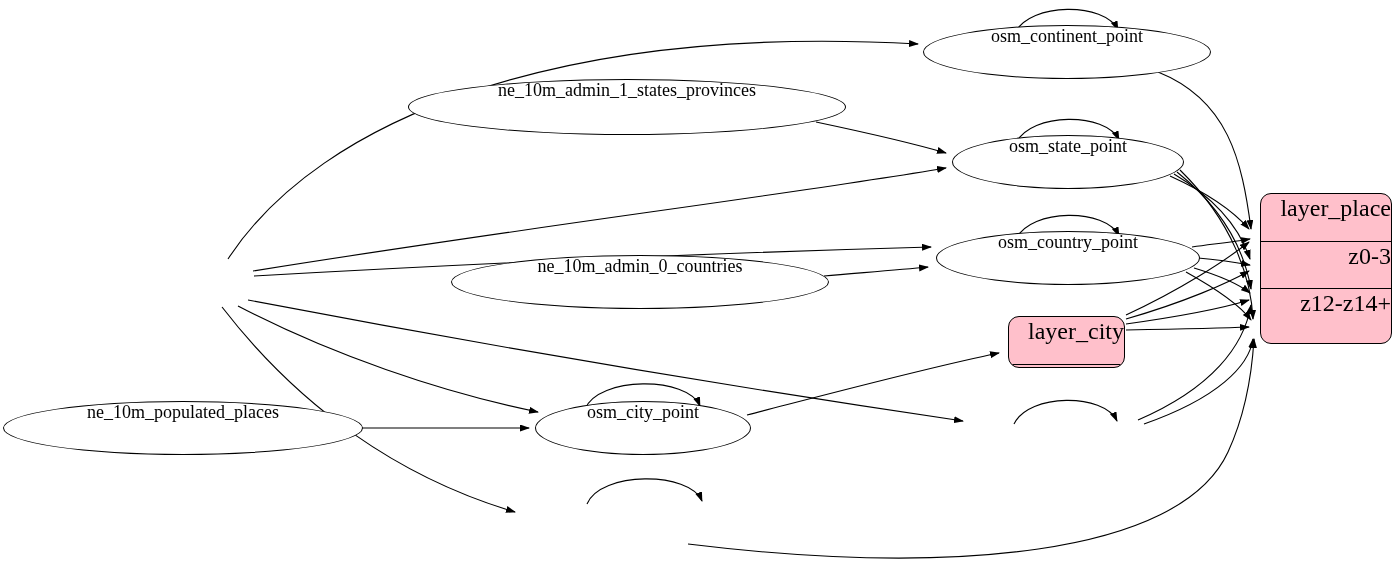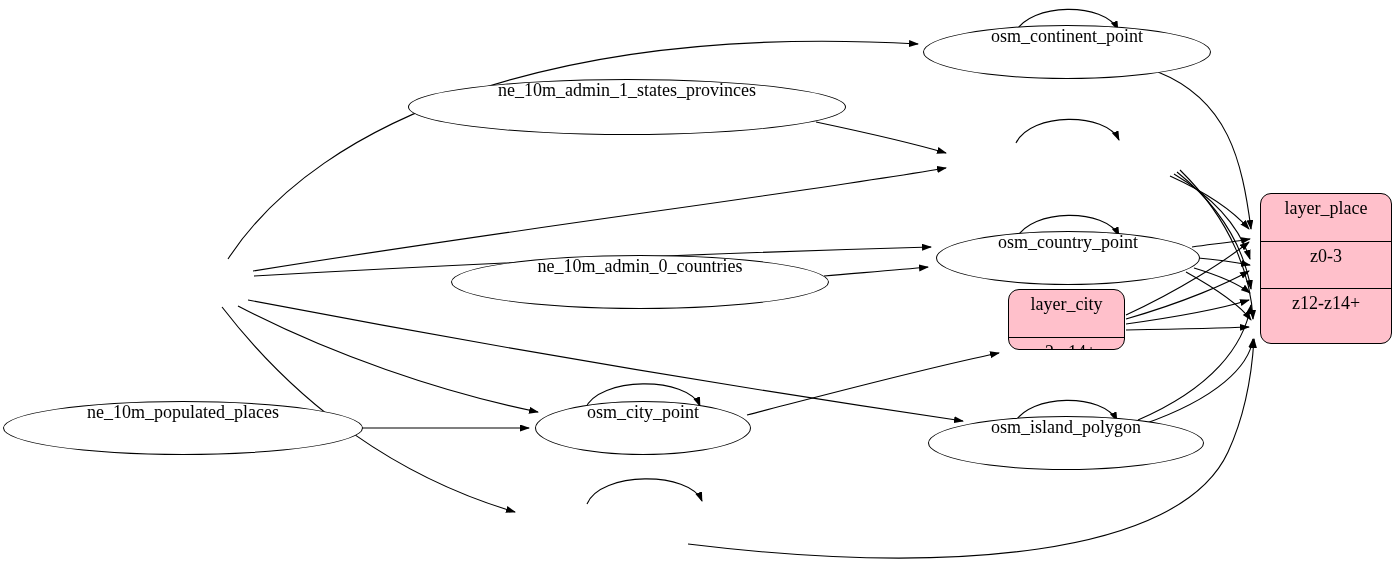--- a/index.html
+++ b/index.html
@@ -18,21 +18,21 @@
   .node{
     position:absolute;z-index:2;display:flex;align-items:flex-start;justify-content:center;
     box-sizing:border-box;font-size:18px;white-space:nowrap;
   }
   .ellipse{
     border:1.2px solid var(--stroke);border-radius:50%;background:var(--ellipse-fill);
   }
   .record{
     position:absolute;z-index:2;box-sizing:border-box;background:var(--record-fill);
     border:1.4px solid var(--stroke);border-radius:11px;overflow:hidden;
-    font-size:18px;text-align:center;
+    font-size:24px;text-align:right;
   }
   .record-title,.record-row{
     box-sizing:border-box;height:30px;line-height:29px;white-space:nowrap;
   }
   .record-row{border-top:1.2px solid var(--stroke);margin-top:17px;}
 </style>
 </head>
 <body>
 
 <div id="canvas">
@@ -87,35 +87,35 @@
   </div>
 
   <div class="node ellipse" style="left:3px;top:401px;width:360px;height:54px">
     <span>ne_10m_populated_places</span>
   </div>
 
   <div class="node ellipse" style="left:923px;top:25px;width:288px;height:54px">
     <span>osm_continent_point</span>
   </div>
 
+  <div class="node ellipse" style="left:952px;top:135px;width:232px;height:54px">
+    <span>osm_state_point</span>
+  </div>
 
   <div class="node ellipse" style="left:936px;top:231px;width:264px;height:54px">
     <span>osm_country_point</span>
   </div>
 
   <div class="node ellipse" style="left:535px;top:401px;width:216px;height:54px">
     <span>osm_city_point</span>
   </div>
 
-  <div class="node ellipse" style="left:928px;top:416px;width:276px;height:54px">
-    <span>osm_island_polygon</span>
-  </div>
 
 
-  <div class="record" style="left:1008px;top:289px;width:117px;height:61px">
+  <div class="record" style="left:1008px;top:316px;width:117px;height:52px">
     <div class="record-title">layer_city</div>
     <div class="record-row">z2-z14+</div>
   </div>
 
   <div class="record" style="left:1260px;top:193px;width:132px;height:151px">
     <div class="record-title">layer_place</div>
     <div class="record-row">z0-3</div>
     <div class="record-row">z12-z14+</div>
   </div>
 

